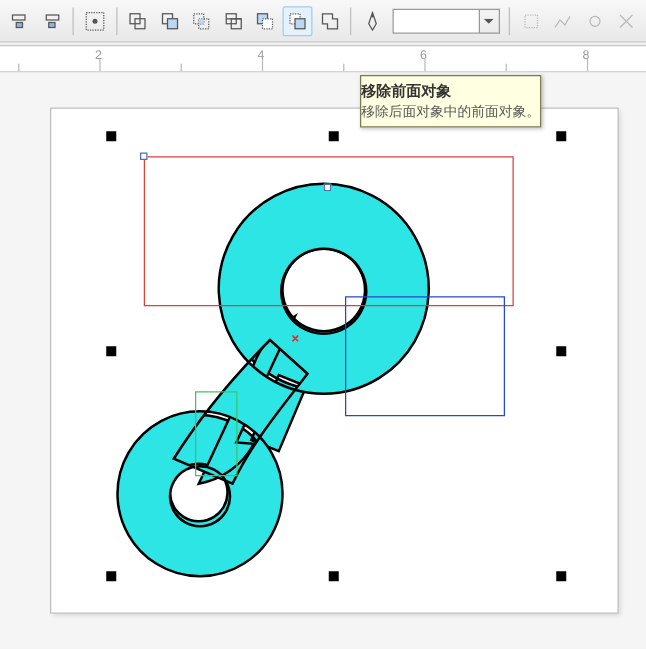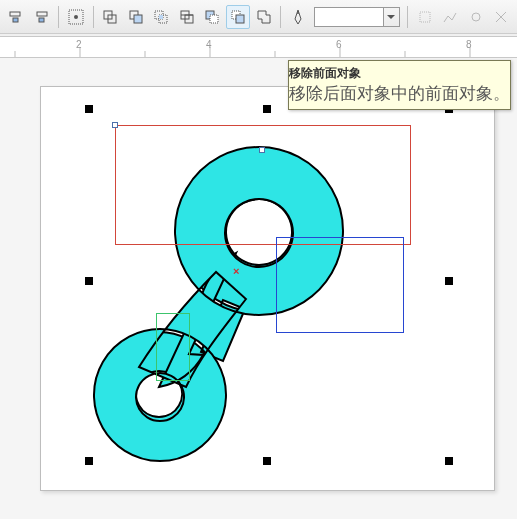--- a/index.html
+++ b/index.html
@@ -11,21 +11,21 @@
   .tb-btn.hover { background:#e6f2fb; border-color:#9fcde8; }
   .tb-sep { width: 1px; height: 22px; background: #bfbfbf; margin: 0 3px; }
   .tb-btn svg { display:block; }
   .color-well { width:70px; height:20px; background:#fff; border:1px solid #999; }
   .dropdown-arrow { width:16px; height:20px; border:1px solid #999; border-left:none; display:flex; align-items:center; justify-content:center; }
   .dim { opacity:.45; }
 
   
   .tooltip { position:absolute; left:288px; top:60px; background:#ffffe1; border:1px solid #7a7a55; padding:4px 0; box-shadow:1px 1px 3px rgba(0,0,0,.25); z-index:50; white-space:nowrap; }
   .tooltip .tt-title { font-weight:bold; color:#333; }
-  .tooltip .tt-desc { font-size:17px; color:#555; }
+  .tooltip .tt-desc { font-size:11px; color:#555; }
 
   
   .ruler { position:relative; height:22px; margin-top:2px; background:#fff; border:1px solid #c8c8c8; border-left:none; border-right:none; }
   .ruler svg { width:100%; height:100%; }
   .ruler-label { position:absolute; top:2px; font-size:10px; color:#999; }
 
   
   .workspace { position:relative; width:100%; height:calc(100% - 56px); background:#f5f5f5; }
   .page { position:absolute; left:40px; top:28px; width:455px; height:405px; background:#fff; border:1px solid #bdbdbd; box-shadow:2px 2px 4px rgba(0,0,0,.12); }
 

